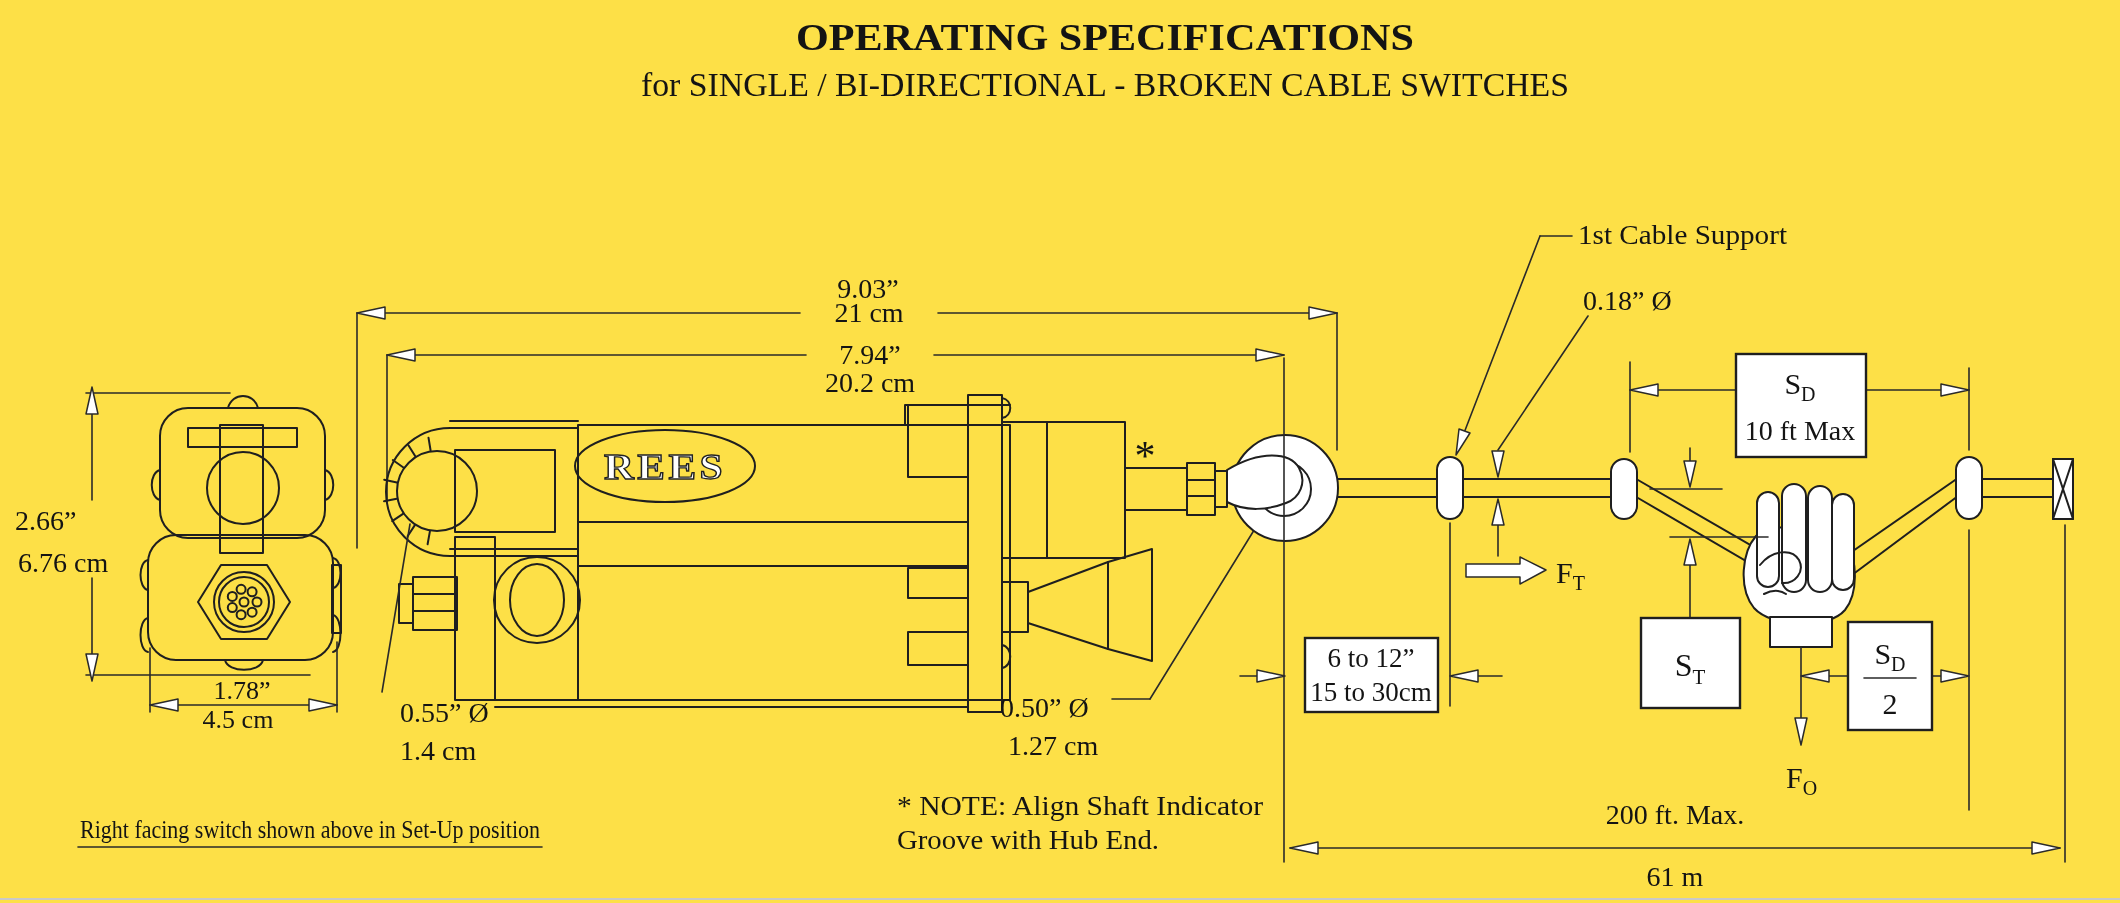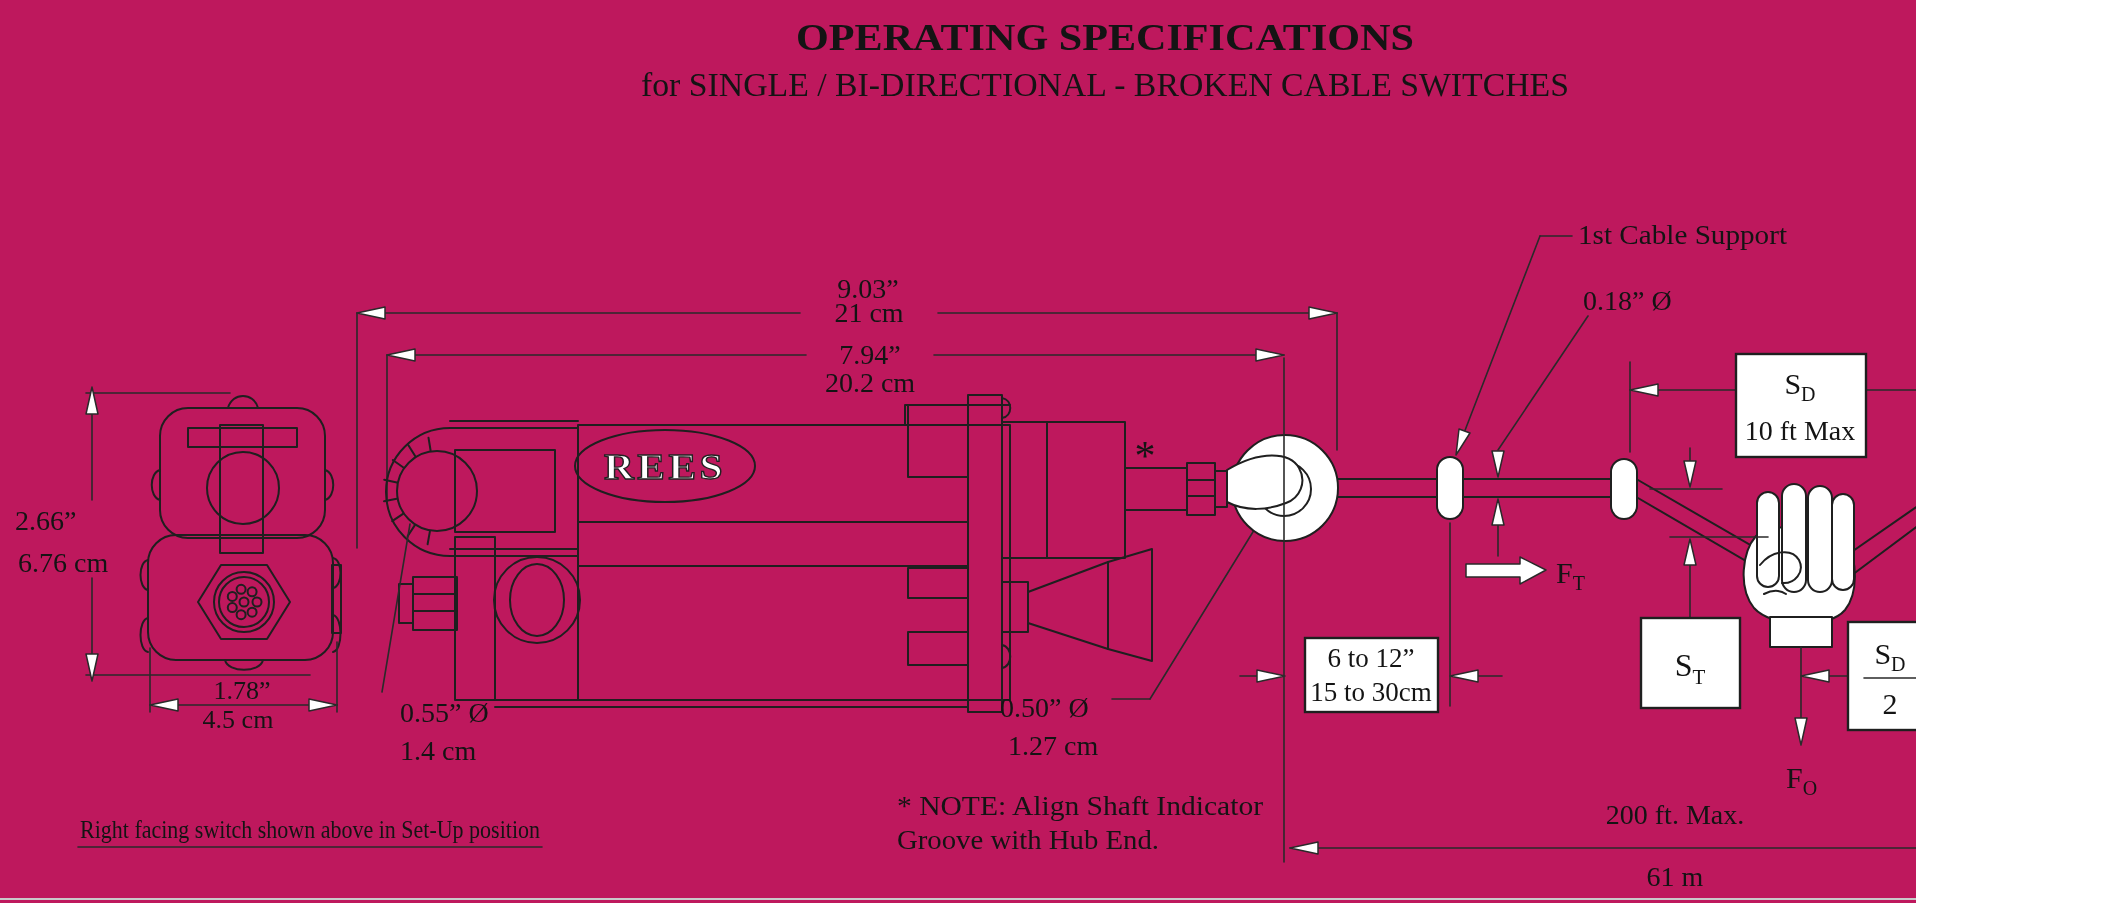--- a/index.html
+++ b/index.html
@@ -1,16 +1,16 @@
 <!DOCTYPE html>
 <html><head>
 <meta charset="utf-8">
 <style>
   html,body{margin:0;padding:0;background:#fff;}
-  #stage{position:relative;width:1916px;height:903px;background:#be185d;overflow:hidden;}
+  #stage{position:relative;width:2120px;height:903px;background:#fde047;overflow:hidden;}
   svg{font-family:"Liberation Serif", serif;}
   .ln{stroke:#1f1f1f;stroke-width:2;fill:none;stroke-linejoin:round;stroke-linecap:round;}
   .thin{stroke:#2a2a2a;stroke-width:1.6;fill:none;stroke-linecap:round;}
   .wh{fill:#ffffff;stroke:#1f1f1f;stroke-width:2;stroke-linejoin:round;}
   .arr{fill:#ffffff;stroke:#2a2a2a;stroke-width:1.5;stroke-linejoin:round;}
   .txt{fill:#141414;}
   .box{fill:#ffffff;stroke:#1f1f1f;stroke-width:2.4;}
 </style>
 </head>
 <body>

